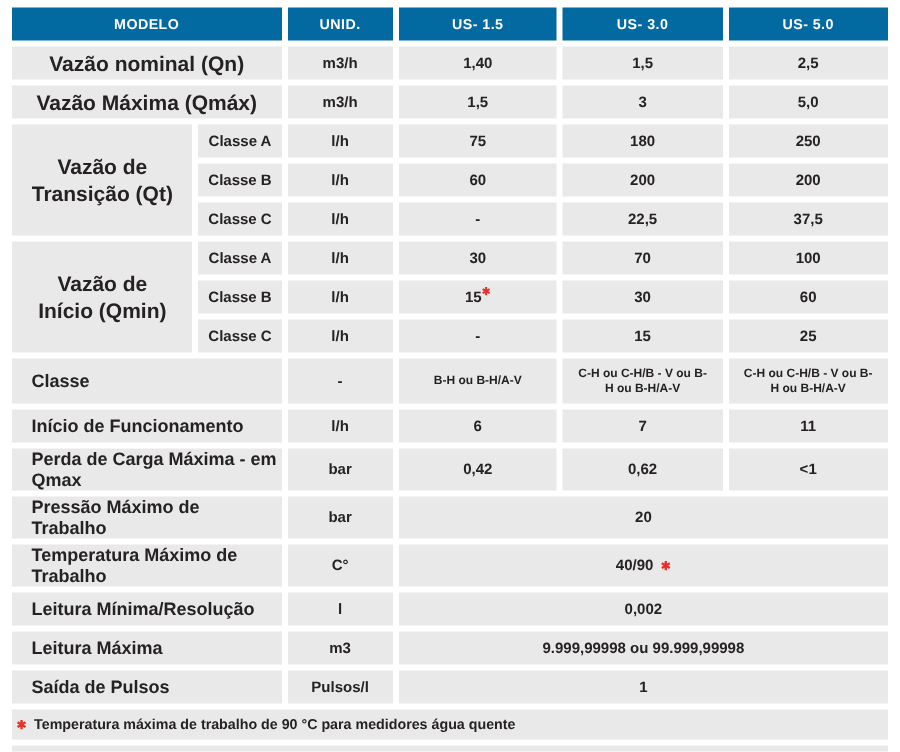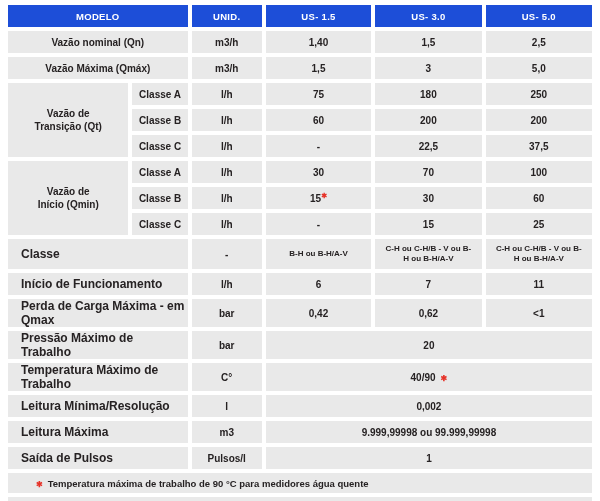--- a/index.html
+++ b/index.html
@@ -22,46 +22,46 @@
     background: #e9e9e9;
     color: #262223;
     font-weight: bold;
     font-size: 10px;
     text-align: center;
     vertical-align: middle;
     padding: 0 2px;
     overflow: hidden;
   }
   th {
-    background: #1d4ed8;
+    background: #0369a1;
     color: #ffffff;
     font-size: 9.5px;
     height: 22px;
     letter-spacing: 0.3px;
   }
   tr.r td { height: 22px; }
   tr.r-classe td { height: 30px; }
   tr.foot td { height: 20px; }
   td.left {
     text-align: left;
     padding-left: 13px;
     font-size: 12px;
   }
   td.grp {
-    font-size: 10px;
+    font-size: 14px;
     line-height: 1.3;
   }
   td.multiline {
     font-size: 8px;
     line-height: 1.3;
     padding: 0 10px;
   }
   td.foot-cell {
     text-align: left;
-    padding-left: 28px;
+    padding-left: 3px;
     font-size: 9.5px;
   }
   sup.star {
     color: #e63228;
     font-size: 7px;
     line-height: 0;
     vertical-align: super;
   }
   span.star-inline {
     color: #e63228;

